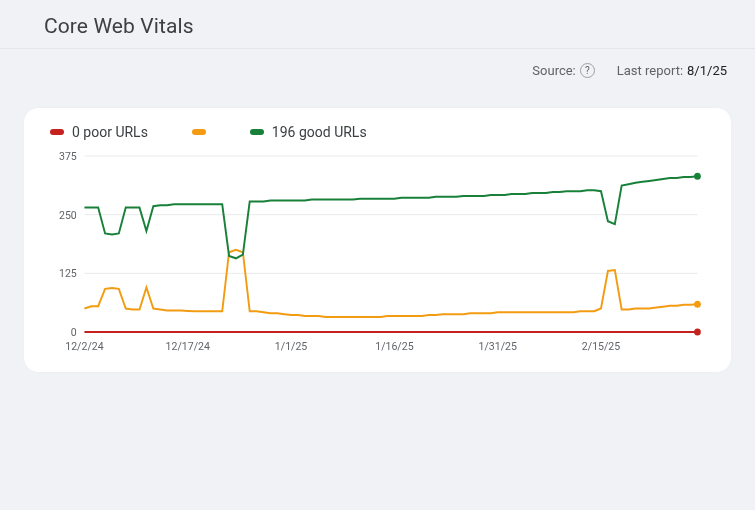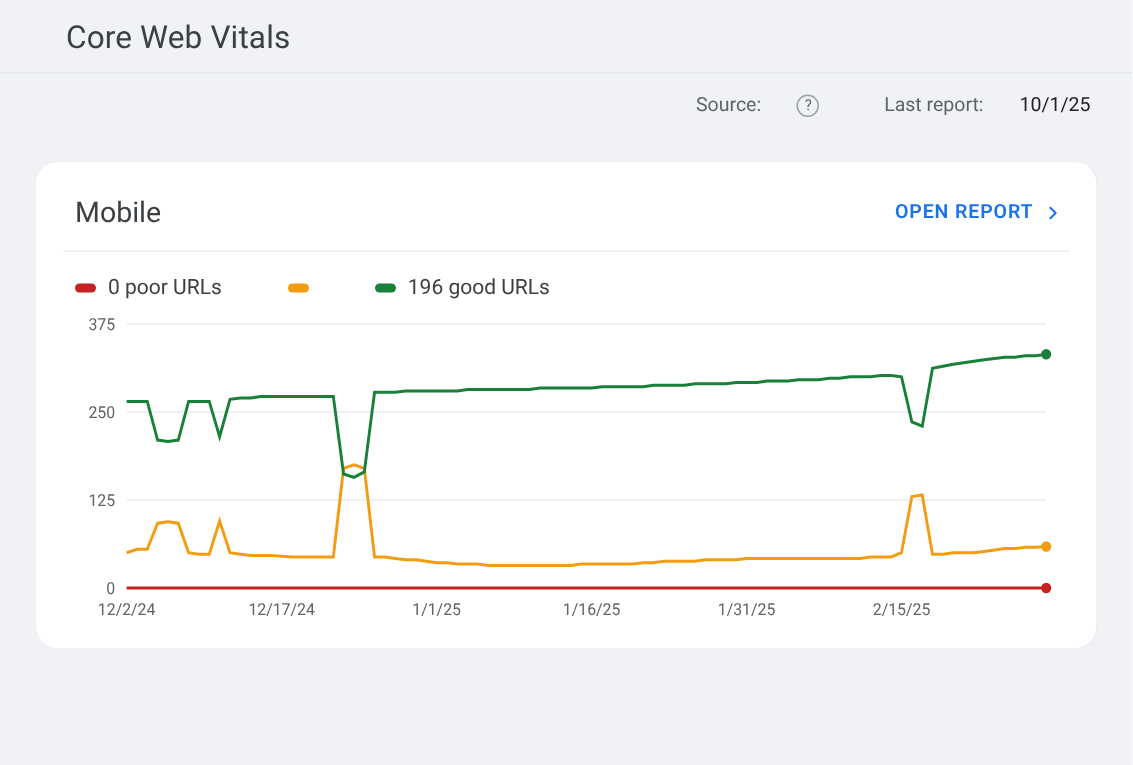--- a/index.html
+++ b/index.html
@@ -25,21 +25,21 @@
   .meta-row {
     display: flex;
     justify-content: flex-end;
     align-items: center;
     gap: 22px;
     padding: 14px 28px 12px;
     font-size: 13px;
     color: #5f6368;
   }
   .meta-row .strong { color: #202124; }
-  .meta-item { display: inline-flex; align-items: center; gap: 24px; margin-left: 21px; }
+  .meta-item { display: inline-flex; align-items: center; gap: 4px; }
   .help-circle {
     width: 15px; height: 15px;
     display: inline-flex; align-items: center; justify-content: center;
     border: 1px solid #9aa0a6;
     border-radius: 50%;
     color: #5f6368;
     font-size: 10px;
     line-height: 1;
   }
   .card {
@@ -99,34 +99,25 @@
   <div class="page-title">Core Web Vitals</div>
 </div>
 
 <div class="meta-row">
   <span class="meta-item">
     <span>Source:</span>
     <span class="help-circle">?</span>
   </span>
   <span class="meta-item">
     <span>Last report:</span>
-    <span class="strong">10/1/25</span>
+    <span class="strong">8/1/25</span>
   </span>
 </div>
 
 <div class="card">
-  <div class="card-header">
-    <div class="card-title">Mobile</div>
-    <div class="open-report">
-      <span>OPEN REPORT</span>
-      <svg class="chev" viewBox="0 0 24 24">
-        <path d="M9 6l6 6-6 6" stroke="#1a73e8" stroke-width="2.4" fill="none" stroke-linecap="round" stroke-linejoin="round"></path>
-      </svg>
-    </div>
-  </div>
 
   <div class="legend">
     <span class="legend-item">
       <span class="swatch sw-poor"></span>
       <span>0 poor URLs</span>
     </span>
     <span class="legend-item">
       <span class="swatch sw-ni"></span>
     </span>
     <span class="legend-item">

